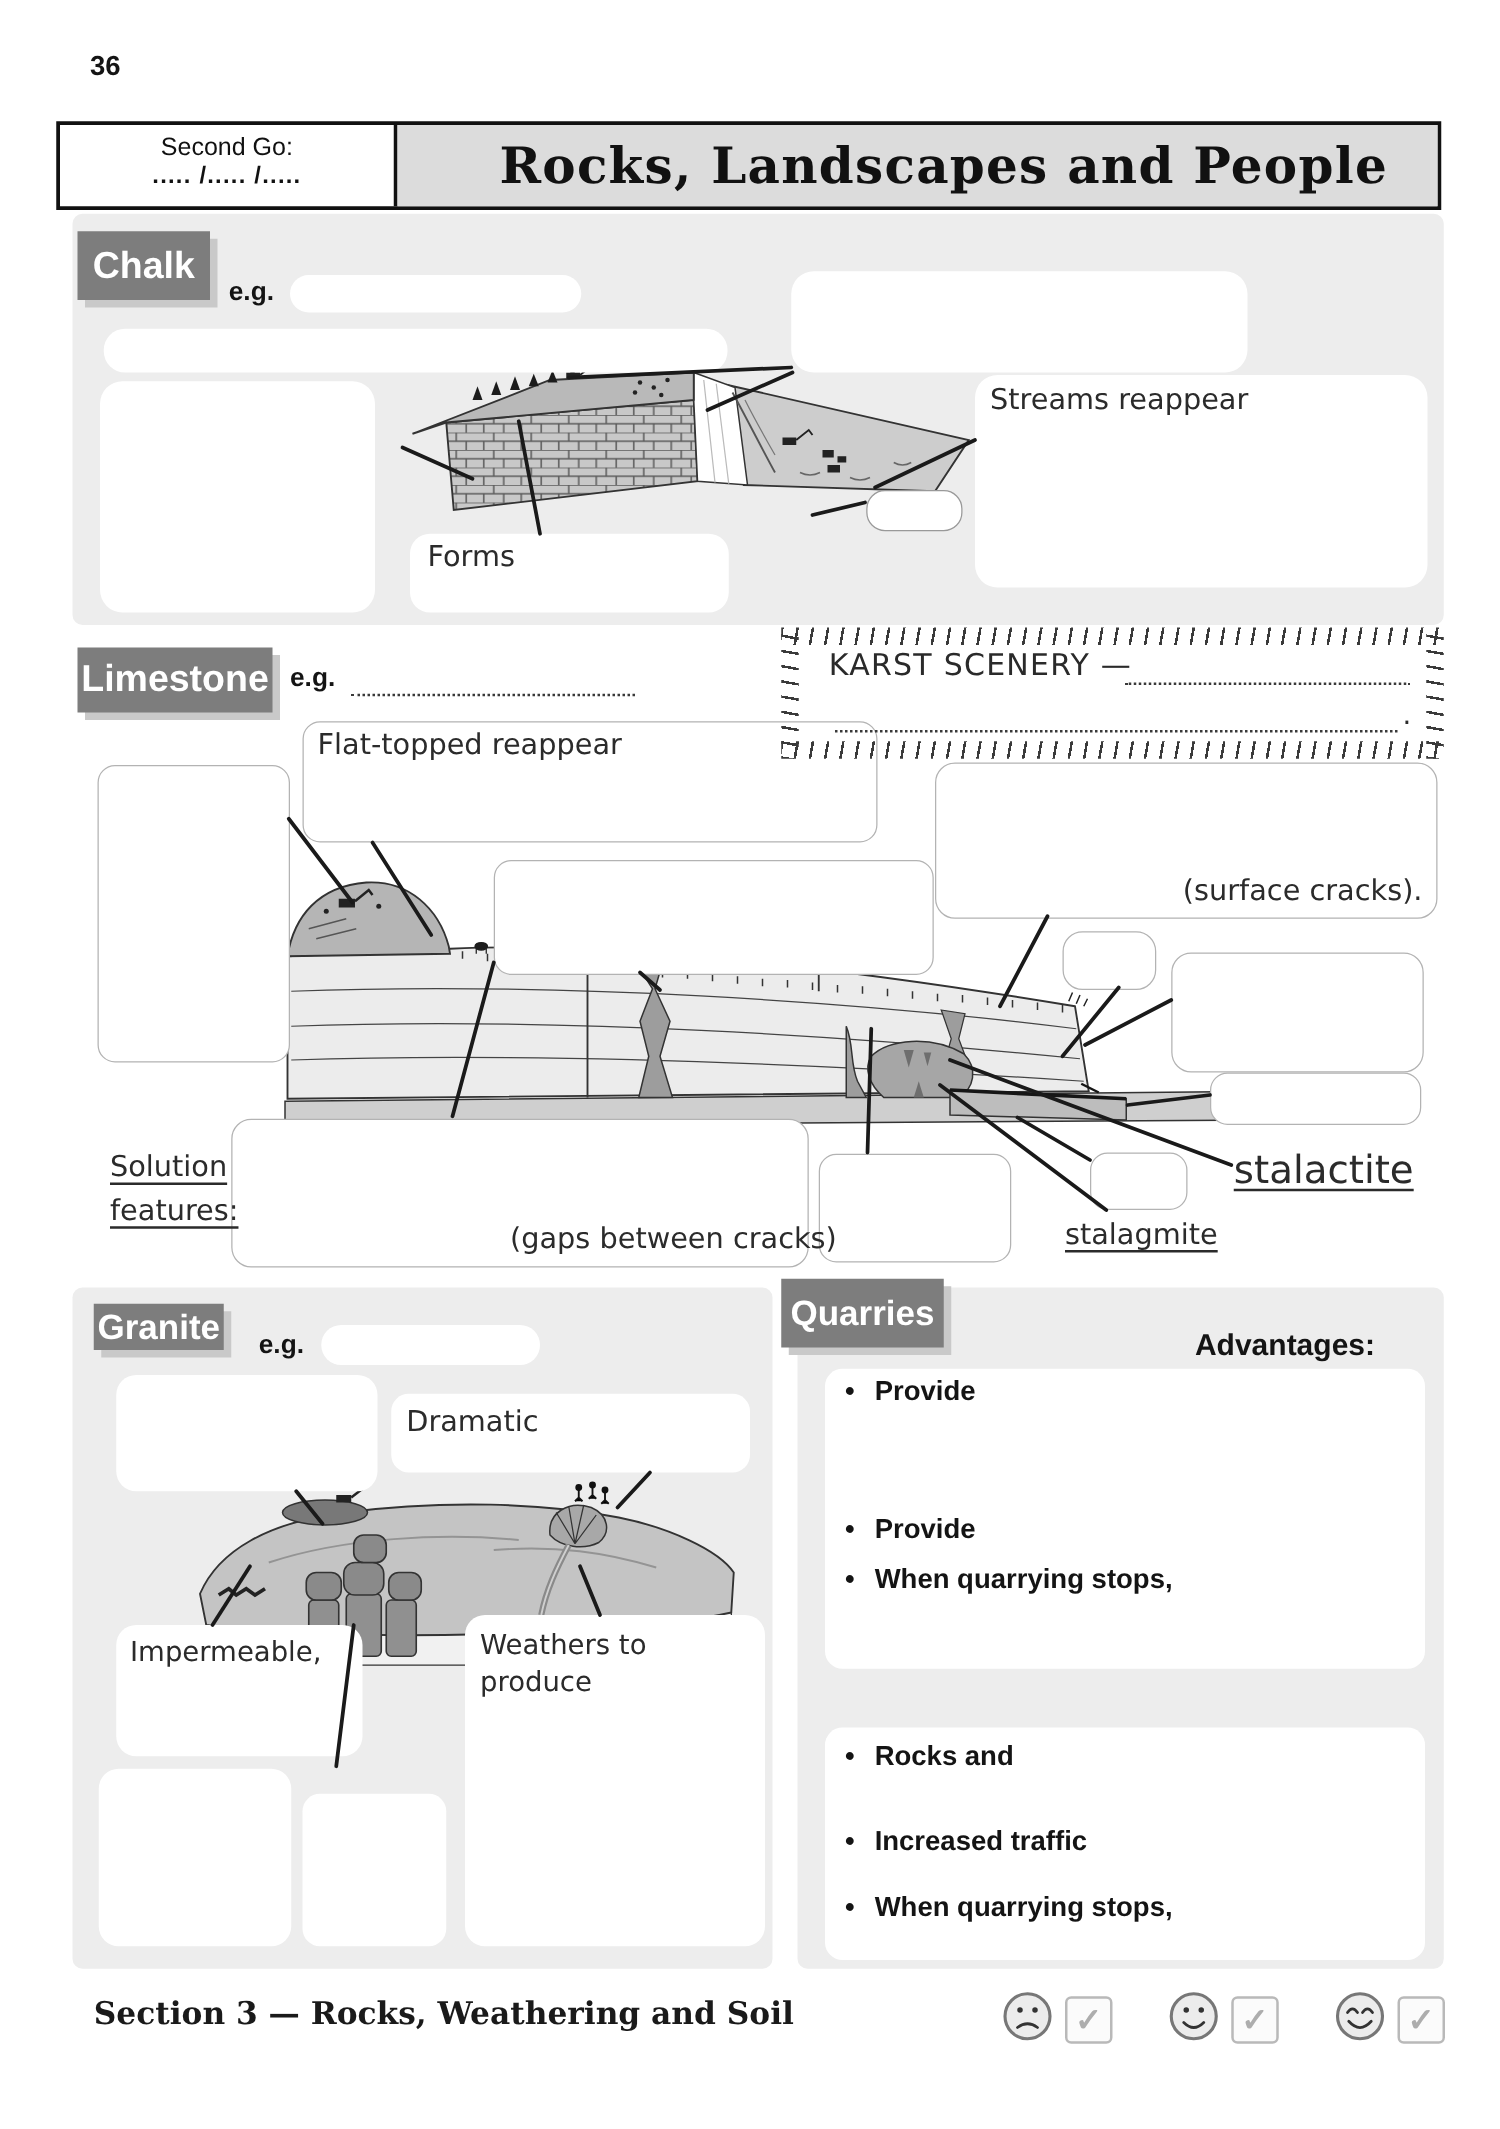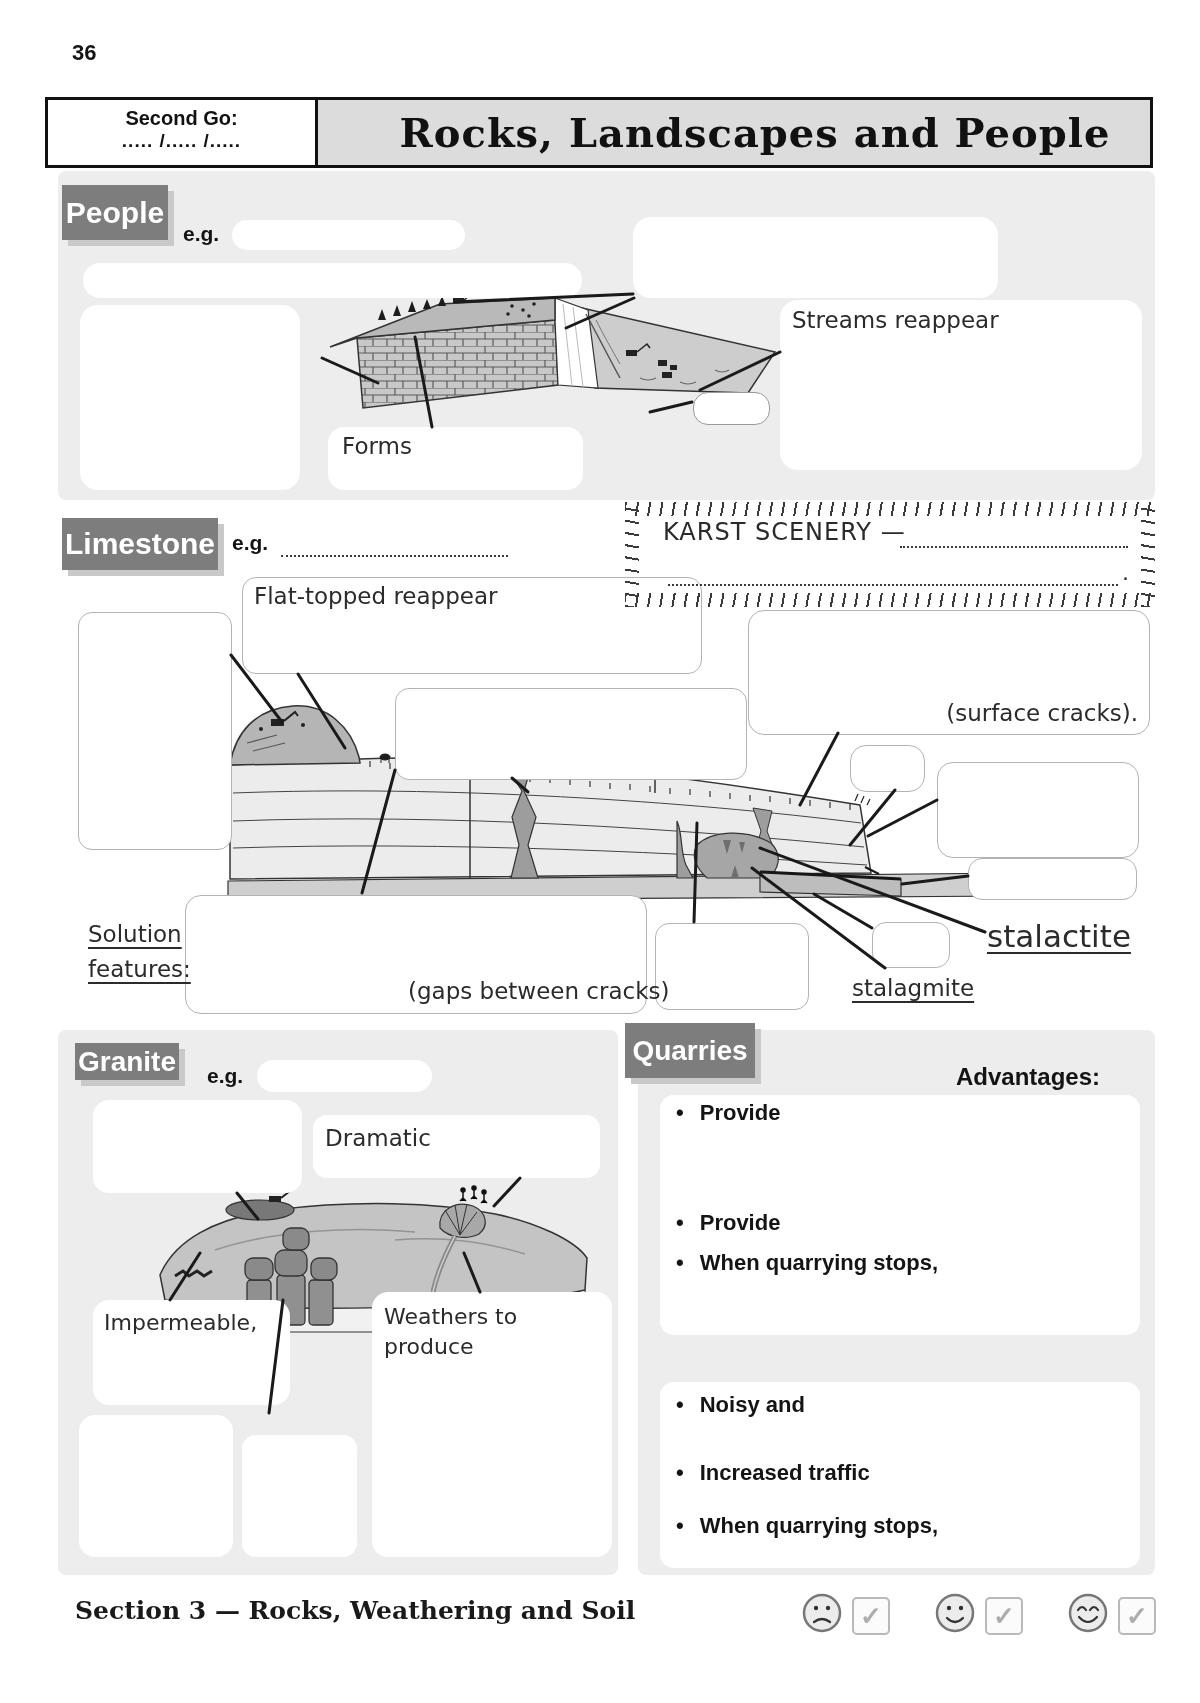--- a/index.html
+++ b/index.html
@@ -41,30 +41,30 @@
 </style>
 </head>
 <body>
 
 <div class="page">
 
   <div class="cgpb" style="left:72px;top:40px;font-size:22px">36</div>
 
   <div class="hdr">
     <div class="hdr-left">
-      <div style="font-size:20px;font-weight:bold;color:#111">Second Go:</div>
+      <div style="font-size:20px;font-weight:normal;color:#111">Second Go:</div>
       <div style="font-size:19px;font-weight:bold;color:#111;letter-spacing:1px">..... /..... /.....</div>
     </div>
     <div class="hdr-right">
       <div class="title">Rocks, Landscapes and People</div>
     </div>
   </div>
 
   <div class="panel" style="left:58px;top:171px;width:1097px;height:329px"></div>
-  <div class="tab" style="left:62px;top:185px;width:106px;height:55px;font-size:30px">People</div>
+  <div class="tab" style="left:62px;top:185px;width:106px;height:55px;font-size:30px">Chalk</div>
 
   <div class="cgpb" style="left:183px;top:222px;font-size:21px">e.g.</div>
   <div class="wb" style="left:232px;top:220px;width:233px;height:30px;border-radius:15px"></div>
   <div class="wb" style="left:633px;top:217px;width:365px;height:81px;border-radius:18px"></div>
   <div class="wb" style="left:83px;top:263px;width:499px;height:35px;border-radius:17px"></div>
   <div class="wb" style="left:80px;top:305px;width:220px;height:185px;border-radius:18px"></div>
   <div class="wb" style="left:328px;top:427px;width:255px;height:63px;border-radius:16px"></div>
   <div class="hand" style="left:342px;top:433px;font-size:23px">Forms</div>
   <div class="wb" style="left:693px;top:392px;width:75px;height:31px;border-radius:15px;border:1.5px solid #999"></div>
   <div class="wb" style="left:780px;top:300px;width:362px;height:170px;border-radius:18px"></div>
@@ -258,21 +258,21 @@
     <span class="bdot"></span>
     <span>Provide</span>
   </div>
   <div class="brow" style="left:676px;top:1250px">
     <span class="bdot"></span>
     <span>When quarrying stops,</span>
   </div>
   <div class="wb" style="left:660px;top:1382px;width:480px;height:186px;border-radius:14px"></div>
   <div class="brow" style="left:676px;top:1392px">
     <span class="bdot"></span>
-    <span>Noisy and</span>
+    <span>Rocks and</span>
   </div>
   <div class="brow" style="left:676px;top:1460px">
     <span class="bdot"></span>
     <span>Increased traffic</span>
   </div>
   <div class="brow" style="left:676px;top:1513px">
     <span class="bdot"></span>
     <span>When quarrying stops,</span>
   </div>
 

